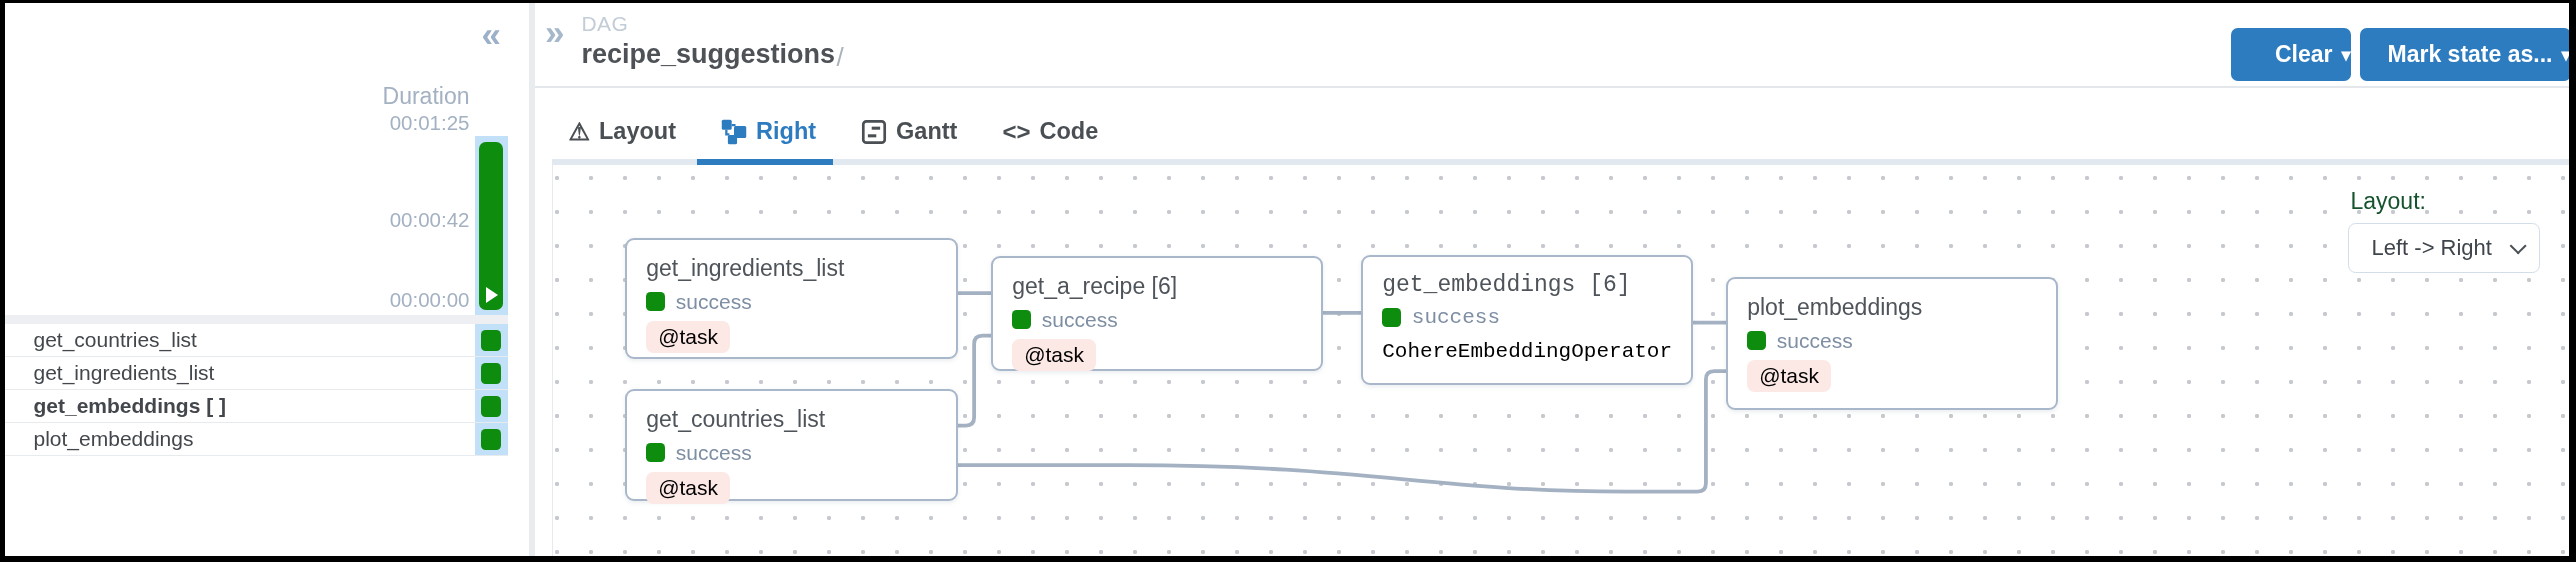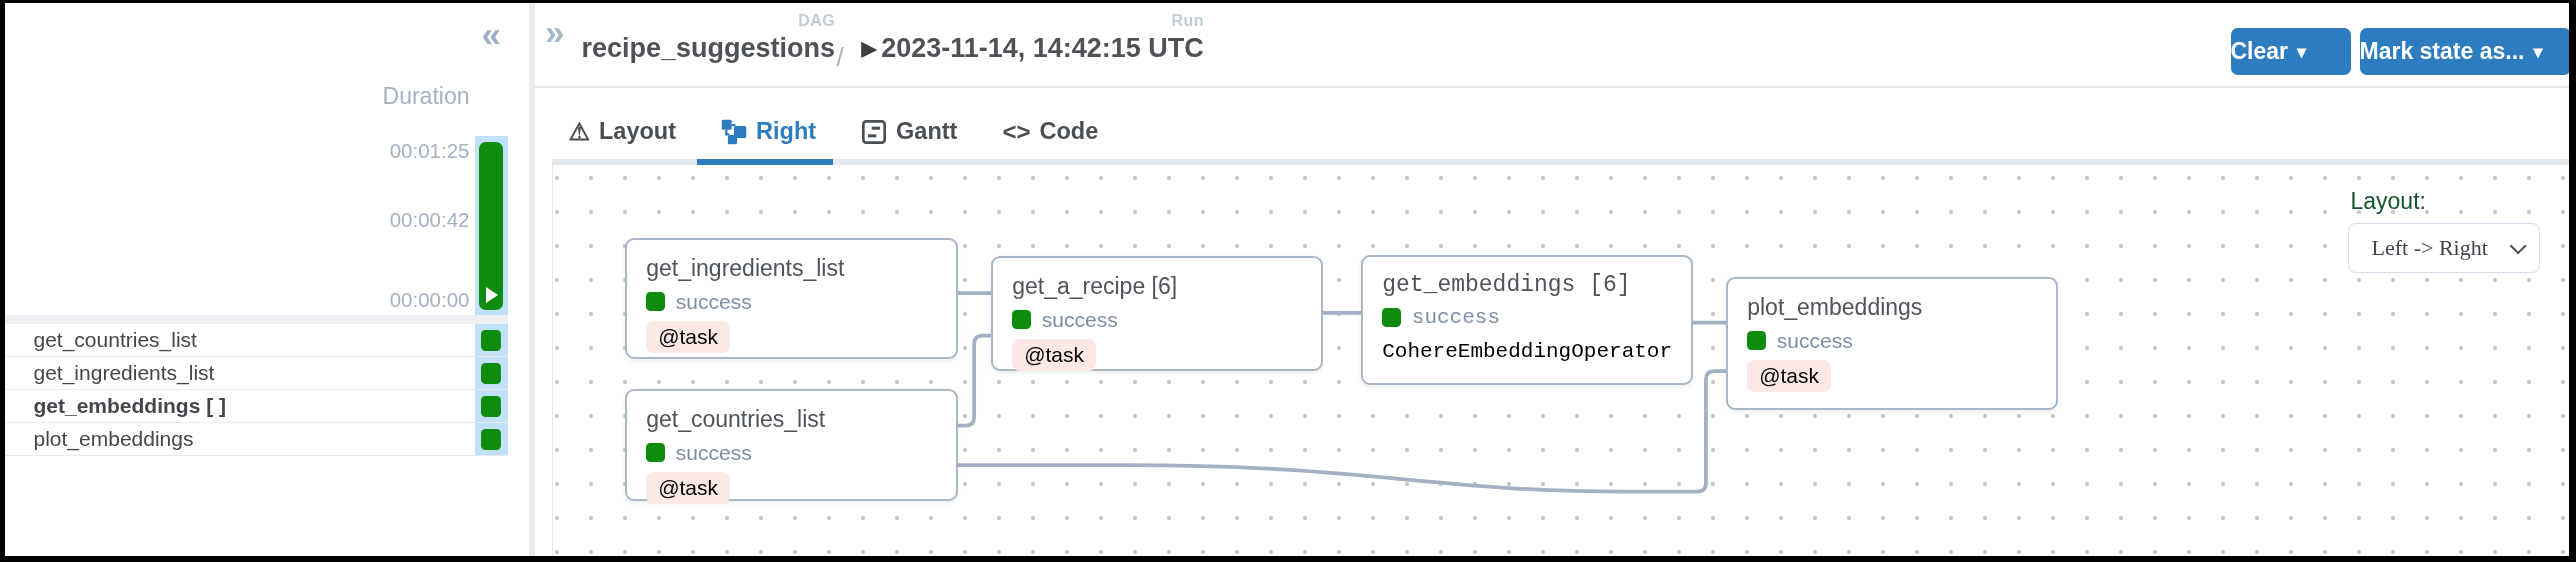--- a/index.html
+++ b/index.html
@@ -4,48 +4,48 @@
 <style>
   * { margin:0; padding:0; box-sizing:border-box; }
   html,body { width:2576px; height:562px; background:#000; font-family:"Liberation Sans", sans-serif; }
   .screen { position:absolute; left:4.5px; top:3px; width:2564px; height:553px; background:#fff; overflow:hidden; }
 
   
   .sidebar { position:absolute; left:0; top:0; width:524px; height:553px; background:#fff; }
   .collapse-btn { position:absolute; left:477px; top:10.6px; font-size:35px; font-weight:bold; color:#9cb1c9; cursor:pointer; }
   .duration-label { position:absolute; left:227px; top:80px; width:238px; text-align:right; font-size:23px; color:#a3b1c2; }
   .tick { position:absolute; left:227px; width:238px; text-align:right; font-size:20.5px; color:#a3b1c2; transform:translateY(-50%); }
-  .tick.t0 { top:148px; } .tick.t1 { top:217px; } .tick.t2 { top:297px; }
+  .tick.t0 { top:120px; } .tick.t1 { top:217px; } .tick.t2 { top:297px; }
   .runbar-col { position:absolute; left:470px; top:133px; width:33px; height:179px; background:#c2e1f8; }
   .runbar { position:absolute; left:4.5px; top:6px; width:24px; height:168px; background:#0e8c0e; border-radius:6.8px; cursor:pointer; }
   .runbar .play { position:absolute; left:6.8px; bottom:6.8px; width:0; height:0; border-left:12px solid #fff; border-top:8.3px solid transparent; border-bottom:8.3px solid transparent; }
   .sep-strip { position:absolute; left:0; top:312px; width:503px; height:9px; background:#edeff2; }
   .task-list { position:absolute; left:0; top:321px; width:503px; }
   .task-row { position:relative; height:33px; border-bottom:1.5px solid #e8ebee; cursor:pointer; }
   .task-row .tlabel { position:absolute; left:29px; top:50%; transform:translateY(-50%); font-size:21px; color:#43474c; white-space:nowrap; }
   .task-row.bold .tlabel { font-weight:bold; }
   .task-row .cell { position:absolute; left:470px; top:0; width:33px; height:32px; background:#c2e1f8; }
   .task-row .sq { position:absolute; left:6px; top:6px; width:20.5px; height:20.5px; background:#0e8c0e; border-radius:4.5px; cursor:pointer; }
 
   .v-divider { position:absolute; left:524px; top:0; width:6px; height:553px; background:#e8ecef; }
 
   
   .header { position:absolute; left:530px; top:0; width:2034px; height:91px; background:#fff; }
   .expand-btn { position:absolute; left:10.6px; top:9px; font-size:35px; font-weight:bold; color:#a6b8cc; cursor:pointer; }
-  .crumb-label { font-size:16px; font-weight:bold; color:#c3cdd8; letter-spacing:0.4px;text-align:right; }
+  .crumb-label { font-size:21px; font-weight:normal; color:#c3cdd8; letter-spacing:0.4px; }
   .crumb-value { font-size:27px; font-weight:bold; color:#4e5257; white-space:nowrap; }
   .dag-col { position:absolute; left:47px; top:9px; }
   .dag-col .crumb-value { margin-top:3px; }
   .crumb-slash { position:absolute; left:302px; top:39px; font-size:26px; color:#aab3bc; }
   .run-col { position:absolute; left:327px; top:9px; }
   .run-col .crumb-value { margin-top:3px; }
   .run-play { font-size:19.7px; color:#3c4045; margin-right:4.5px; position:relative; top:-2.3px; }
   .hdr-underline { position:absolute; left:530px; top:83px; width:2034px; height:1.5px; background:#e4e8ec; }
 
-  .btn { position:absolute; top:25px; height:47px; background:#2e7cc0; color:#fff; font-size:23px; font-weight:bold; border:none; border-radius:6.8px; display:flex; align-items:center; justify-content:flex-start; gap:9px; cursor:pointer; font-family:"Liberation Sans",sans-serif; }
+  .btn { position:absolute; top:25px; height:53px; background:#2e7cc0; color:#fff; font-size:23px; font-weight:bold; border:none; border-radius:6.8px; display:flex; align-items:center; justify-content:flex-end; gap:9px; cursor:pointer; font-family:"Liberation Sans",sans-serif; }
   .btn .caret { font-size:18px; }
   .btn-clear { left:2226px; width:120px; }
   .btn-mark  { left:2355px; width:211px; }
 
   
   .tabs { position:absolute; left:564px; top:102px; height:53px; display:flex; gap:45px; align-items:center; }
   .tab { display:flex; align-items:center; gap:9px; font-size:23.5px; font-weight:bold; color:#4a4f54; cursor:pointer; height:53px; }
   .tab .ticon { font-size:24px; color:#4a4f54; }
   .tab.active { color:#2e7cc0; }
   .tabstrip { position:absolute; left:547px; top:156px; width:2017px; height:6px; background:#e2e8f0; }
@@ -57,21 +57,21 @@
   .edges { position:absolute; left:0; top:0; width:2564px; height:553px; pointer-events:none; z-index:1; }
   .node { position:absolute; background:#fff; border:2.3px solid #a9b7cb; border-radius:9px; box-shadow:0 1.5px 4.5px rgba(60,80,110,.10); padding:15px 19.7px; z-index:2; cursor:pointer; }
   .node .ntitle { font-size:23px; color:#4e545a; white-space:nowrap; }
   .node .nstatus { display:flex; align-items:center; gap:10.6px; margin-top:7.6px; }
   .node .nsq { width:19px; height:19px; background:#0e8c0e; border-radius:4.5px; flex:none; }
   .node .nstext { font-size:21px; color:#7e8ea3; }
   .node .nbadge { display:inline-block; margin-top:7.6px; background:#fce8e4; color:#000; font-size:21px; padding:3.8px 12px; border-radius:7.6px; white-space:nowrap; }
   .node .nbadge.plain { background:transparent; padding:3.8px 0; }
   .layout-label { position:absolute; left:2346px; top:185px; font-size:23px; color:#14532d; z-index:3; }
   .layout-select { position:absolute; left:2343px; top:220px; width:192px; height:50px; border:1.5px solid #d3ddea; border-radius:7.6px; background:#fff; display:flex; align-items:center; justify-content:space-between; padding:0 16.7px 0 23px; cursor:pointer; z-index:3; }
-  .layout-select .sval { font-size:22px; color:#3f454b;font-family:Liberation Serif, serif; }
+  .layout-select .sval { font-size:22px; color:#3f454b; }
   .chev { width:12px; height:12px; border-right:2.3px solid #4a4f54; border-bottom:2.3px solid #4a4f54; transform:rotate(45deg) translateY(-3px); }
 
   
   .ticon-svg { width:26px; height:26px; }
 </style>
 </head>
 <body>
 
 <div class="screen">
 
@@ -120,24 +120,20 @@
 
   <div class="v-divider"></div>
 
   <div class="header">
     <div class="expand-btn">»</div>
     <div class="dag-col">
       <div class="crumb-label">DAG</div>
       <div class="crumb-value">recipe_suggestions</div>
     </div>
     <div class="crumb-slash">/</div>
-    <div class="run-col">
-      <div class="crumb-label">Run</div>
-      <div class="crumb-value"><span class="run-play">▶</span><span>2023-11-14, 14:42:15 UTC</span></div>
-    </div>
   </div>
   <div class="hdr-underline"></div>
 
   <button class="btn btn-clear">
     <span>Clear</span>
     <span class="caret">▾</span>
   </button>
   <button class="btn btn-mark">
     <span>Mark state as...</span>
     <span class="caret">▾</span>

